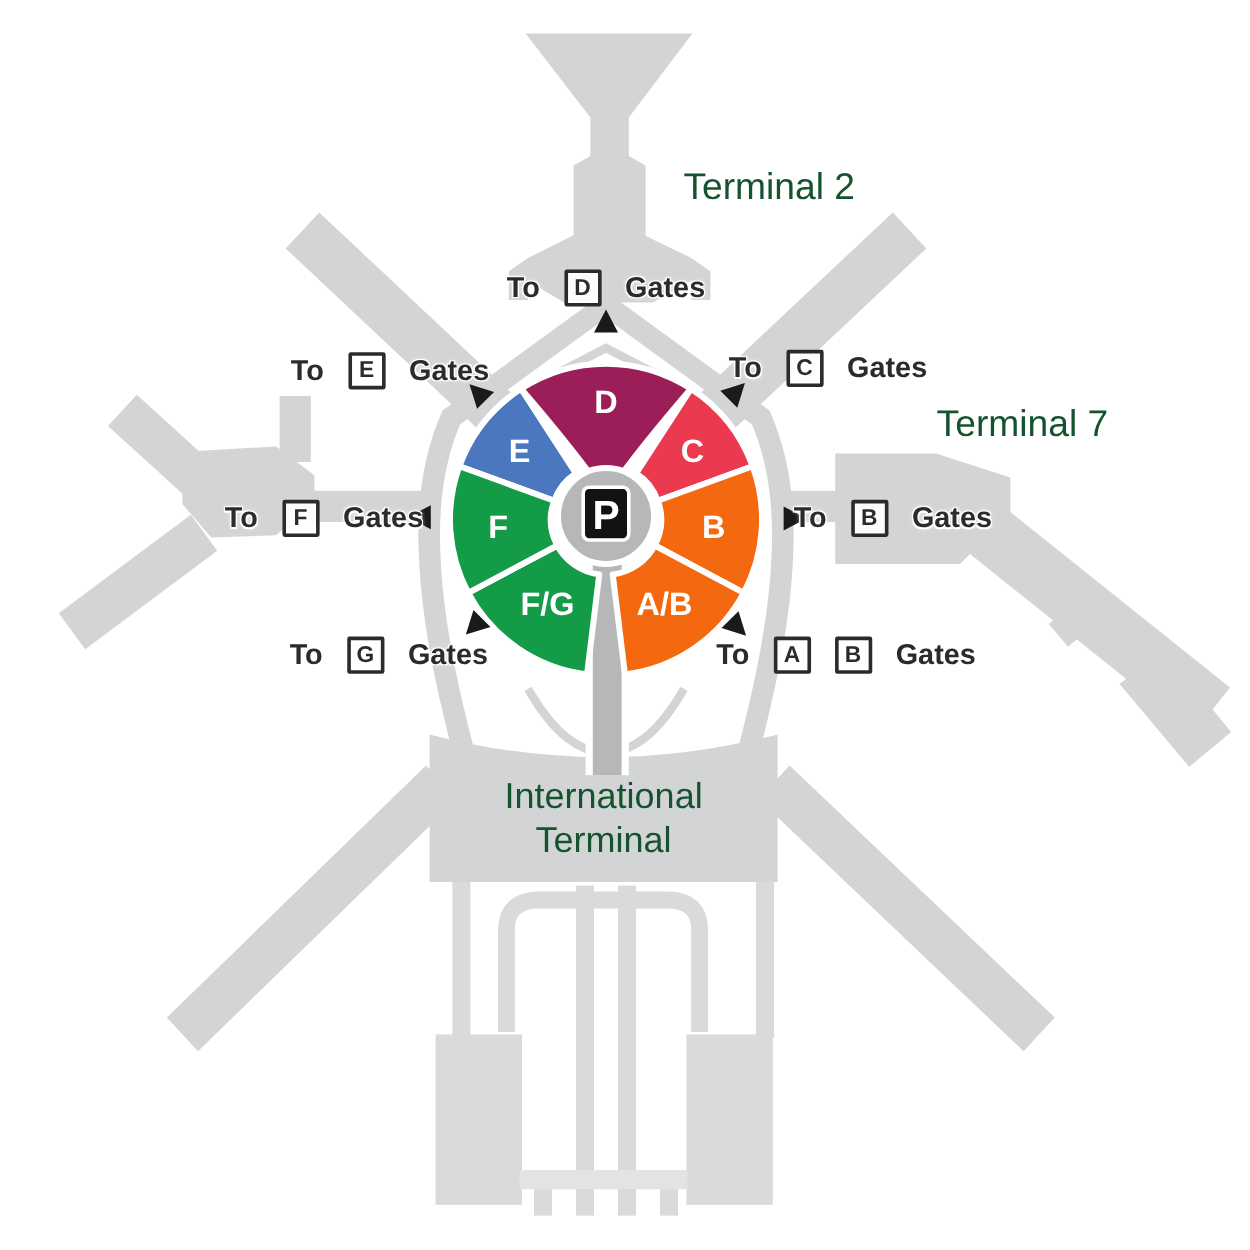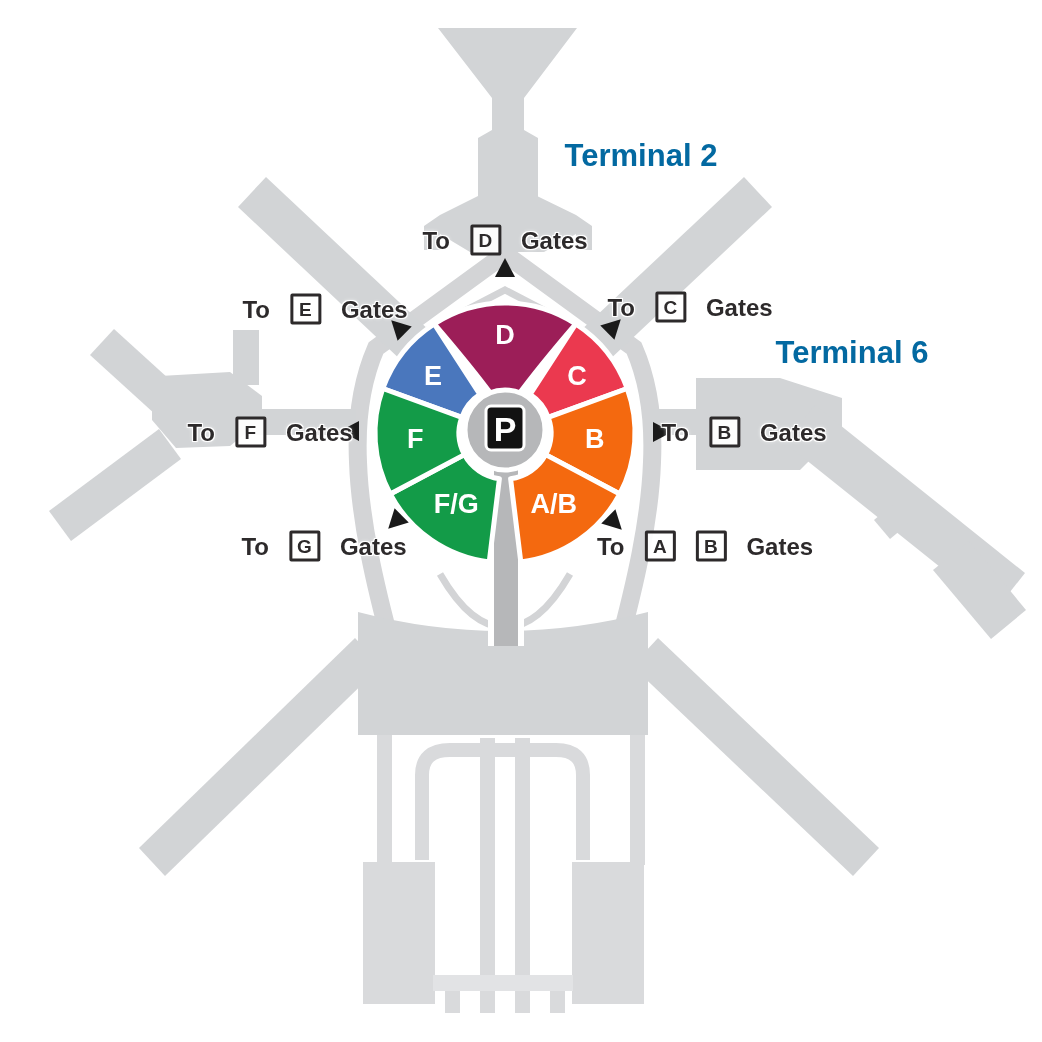--- a/index.html
+++ b/index.html
@@ -7,22 +7,22 @@
          font-family:"Liberation Sans",sans-serif;}
   .stage svg{position:absolute;left:0;top:0;}
   .bld{fill:#D2D4D6;}
   .road{fill:#D9DADC;}
   .ring{fill:none;stroke:#D3D4D6;stroke-width:18;stroke-linejoin:miter;}
   .thinroad{fill:none;stroke:#D3D4D6;stroke-width:7;}
   .loop{fill:none;stroke:#D9DADC;stroke-width:14;}
   .wedge{stroke:#ffffff;stroke-width:5;stroke-linejoin:round;}
   .wlabel{fill:#ffffff;font:700 27px "Liberation Sans",sans-serif;text-anchor:middle;}
   .arrow{fill:#1a1a1a;}
-  .tlabel{position:absolute;transform:translate(-50%,-50%);color:#0369a1;
-          font-weight:700;font-size:31px;white-space:nowrap;}
+  .tlabel{position:absolute;transform:translate(-50%,-50%);color:#14532d;
+          font-weight:400;font-size:31px;white-space:nowrap;}
   .intl{text-align:center;font-size:30px;line-height:37px;}
   .sign{position:absolute;transform:translate(-50%,-50%);display:flex;align-items:center;
         gap:20px;color:#2d2a2b;font-weight:700;font-size:24px;white-space:nowrap;
         text-shadow:-1px -1px 0 #fff,1px -1px 0 #fff,-1px 1px 0 #fff,1px 1px 0 #fff,0 0 4px #fff;}
   .lbox{display:inline-flex;align-items:center;justify-content:center;width:25px;height:25px;
         border:3px solid #2d2a2b;border-radius:2px;background:rgba(255,255,255,.92);
         font-size:19px;font-weight:700;text-shadow:none;}
 </style>
 </head>
 <body>
@@ -111,21 +111,25 @@
     <polygon class="arrow" points="0,-11 10,8 -10,8" transform="translate(399,328) rotate(-45)"></polygon>
     <polygon class="arrow" points="0,-11 10,8 -10,8" transform="translate(613,327) rotate(45)"></polygon>
     <polygon class="arrow" points="0,-11 10,8 -10,8" transform="translate(351,431) rotate(-90)"></polygon>
     <polygon class="arrow" points="0,-11 10,8 -10,8" transform="translate(661,432) rotate(90)"></polygon>
     <polygon class="arrow" points="0,-11 10,8 -10,8" transform="translate(396,521) rotate(-135)"></polygon>
     <polygon class="arrow" points="0,-11 10,8 -10,8" transform="translate(614,522) rotate(135)"></polygon>
   </g>
 </svg>
 
 <div class="tlabel" style="left:641px;top:156px;">Terminal 2</div>
-<div class="tlabel" style="left:852px;top:353px;">Terminal 6</div>
+<div class="tlabel" style="left:852px;top:353px;">Terminal 7</div>
+<div class="tlabel intl" style="left:503px;top:682px;">
+  <div>International</div>
+  <div>Terminal</div>
+</div>
 
 <div class="sign" style="left:505px;top:240px;">
   <span>To</span>
   <span class="lbox">D</span>
   <span>Gates</span>
 </div>
 <div class="sign" style="left:325px;top:309px;">
   <span>To</span>
   <span class="lbox">E</span>
   <span>Gates</span>

